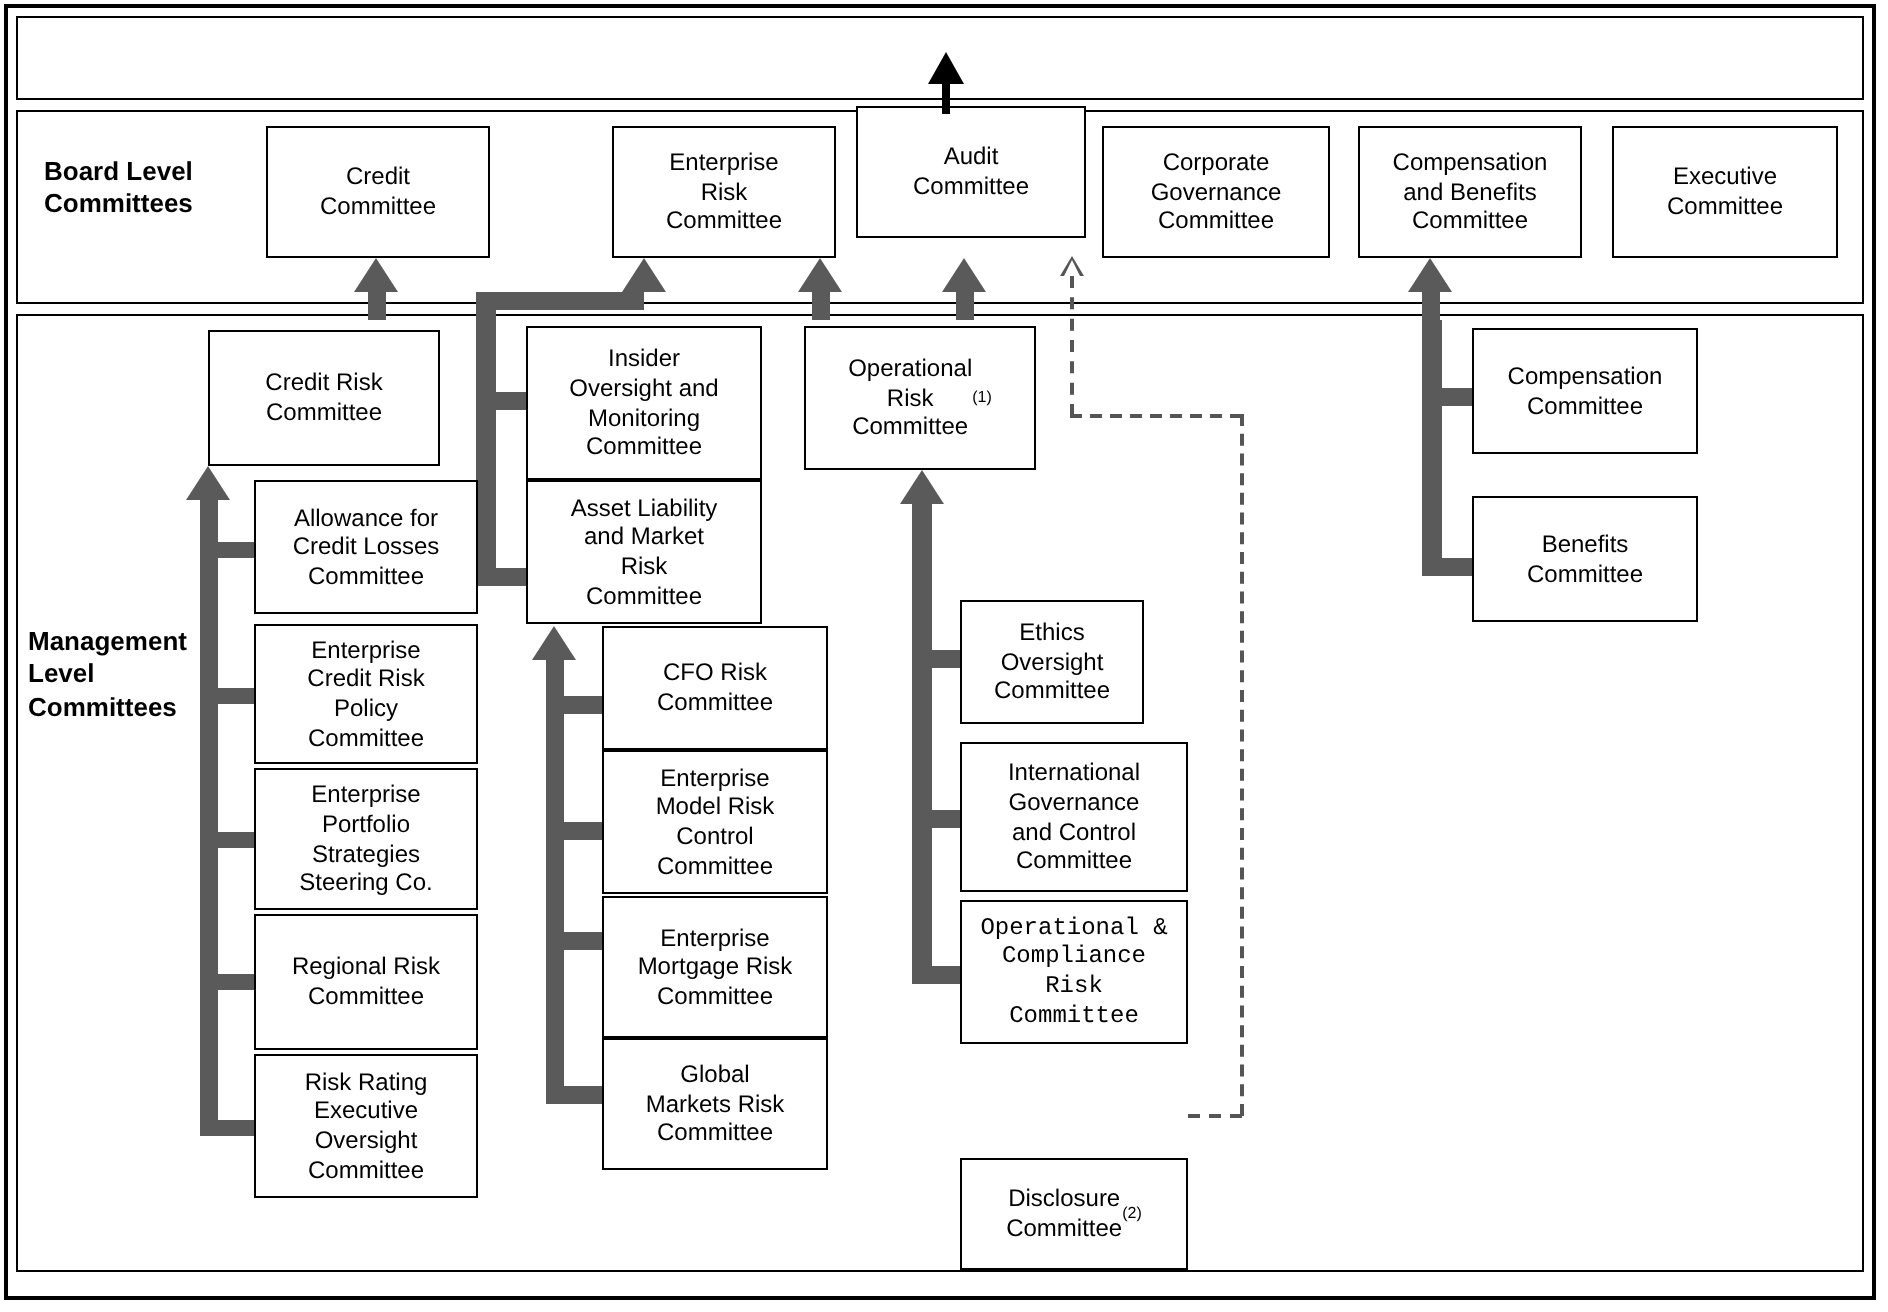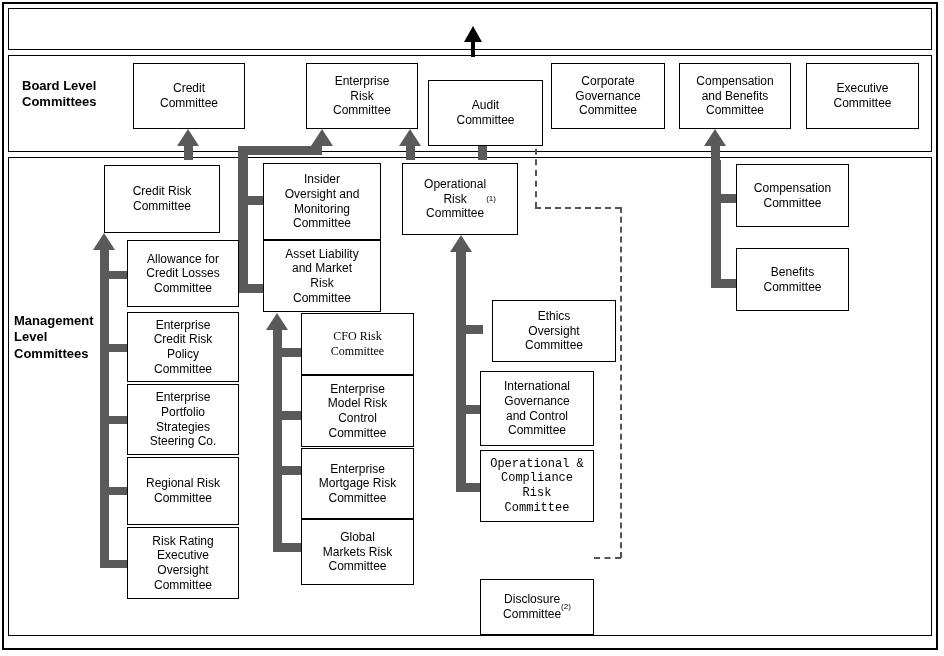--- a/index.html
+++ b/index.html
@@ -85,21 +85,21 @@
 
   <div class="section-label" id="label-management-level">Management<br>Level<br>Committees</div>
 
   <div class="stem-black" style="left:471px;top:40px;width:4px;height:17px;"></div>
   <div class="arrow-up-black" style="left:464px;top:26px;"></div>
 
   <div class="box" style="left:133px;top:63px;width:112px;height:66px;">Credit<br>Committee</div>
 
   <div class="box" style="left:306px;top:63px;width:112px;height:66px;">Enterprise<br>Risk<br>Committee</div>
 
-  <div class="box" style="left:428px;top:80px;width:115px;height:66px;text-align:center;">Audit<br>Committee</div>
+  <div class="box" style="left:428px;top:53px;width:115px;height:66px;text-align:center;">Audit<br>Committee</div>
 
   <div class="box" style="left:551px;top:63px;width:114px;height:66px;">Corporate<br>Governance<br>Committee</div>
 
   <div class="box" style="left:679px;top:63px;width:112px;height:66px;">Compensation<br>and Benefits<br>Committee</div>
 
   <div class="box" style="left:806px;top:63px;width:113px;height:66px;">Executive<br>Committee</div>
 
   <div class="conn" style="left:184px;top:146px;width:9px;height:14px;"></div>
   <div class="arrow-up" style="left:177px;top:129px;"></div>
 
@@ -151,40 +151,40 @@
 
   <div class="box" style="left:263px;top:240px;width:118px;height:72px;">Asset Liability<br>and Market<br>Risk<br>Committee</div>
 
   <div class="conn" style="left:273px;top:330px;width:9px;height:222px;"></div>
   <div class="arrow-up" style="left:266px;top:313px;"></div>
   <div class="conn" style="left:282px;top:348px;width:20px;height:9px;"></div>
   <div class="conn" style="left:282px;top:411px;width:20px;height:9px;"></div>
   <div class="conn" style="left:282px;top:466px;width:20px;height:9px;"></div>
   <div class="conn" style="left:282px;top:543px;width:20px;height:9px;"></div>
 
-  <div class="box" style="left:301px;top:313px;width:113px;height:62px;font-family:Liberation Serif, serif;">CFO Risk<br>Committee</div>
+  <div class="box" style="left:301px;top:313px;width:113px;height:62px;">CFO Risk<br>Committee</div>
 
   <div class="box" style="left:301px;top:375px;width:113px;height:72px;">Enterprise<br>Model Risk<br>Control<br>Committee</div>
 
   <div class="box" style="left:301px;top:448px;width:113px;height:71px;">Enterprise<br>Mortgage Risk<br>Committee</div>
 
   <div class="box" style="left:301px;top:519px;width:113px;height:66px;">Global<br>Markets Risk<br>Committee</div>
 
   <div class="box" style="left:402px;top:163px;width:116px;height:72px;">
     <span>Operational<br>Risk<br>Committee</span>
       <span class="sup">(1)</span>
   </div>
 
   <div class="conn" style="left:456px;top:252px;width:10px;height:240px;"></div>
   <div class="arrow-up" style="left:450px;top:235px;"></div>
   <div class="conn" style="left:466px;top:325px;width:17px;height:9px;"></div>
   <div class="conn" style="left:466px;top:405px;width:17px;height:9px;"></div>
   <div class="conn" style="left:466px;top:483px;width:17px;height:9px;"></div>
 
-  <div class="box" style="left:492px;top:300px;width:124px;height:62px;">Ethics<br>Oversight<br>Committee</div>
+  <div class="box" style="left:480px;top:300px;width:92px;height:62px;">Ethics<br>Oversight<br>Committee</div>
 
   <div class="box" style="left:480px;top:371px;width:114px;height:75px;">International<br>Governance<br>and Control<br>Committee</div>
 
   <div class="box" style="left:480px;top:450px;width:114px;height:72px;font-family:Liberation Mono, monospace;">Operational &amp;<br>Compliance<br>Risk<br>Committee</div>
 
   <div class="box" style="left:480px;top:531px;width:114px;height:56px;margin-top:48px;">
     <span>Disclosure<br>Committee</span>
       <span class="sup">(2)</span>
   </div>
 

